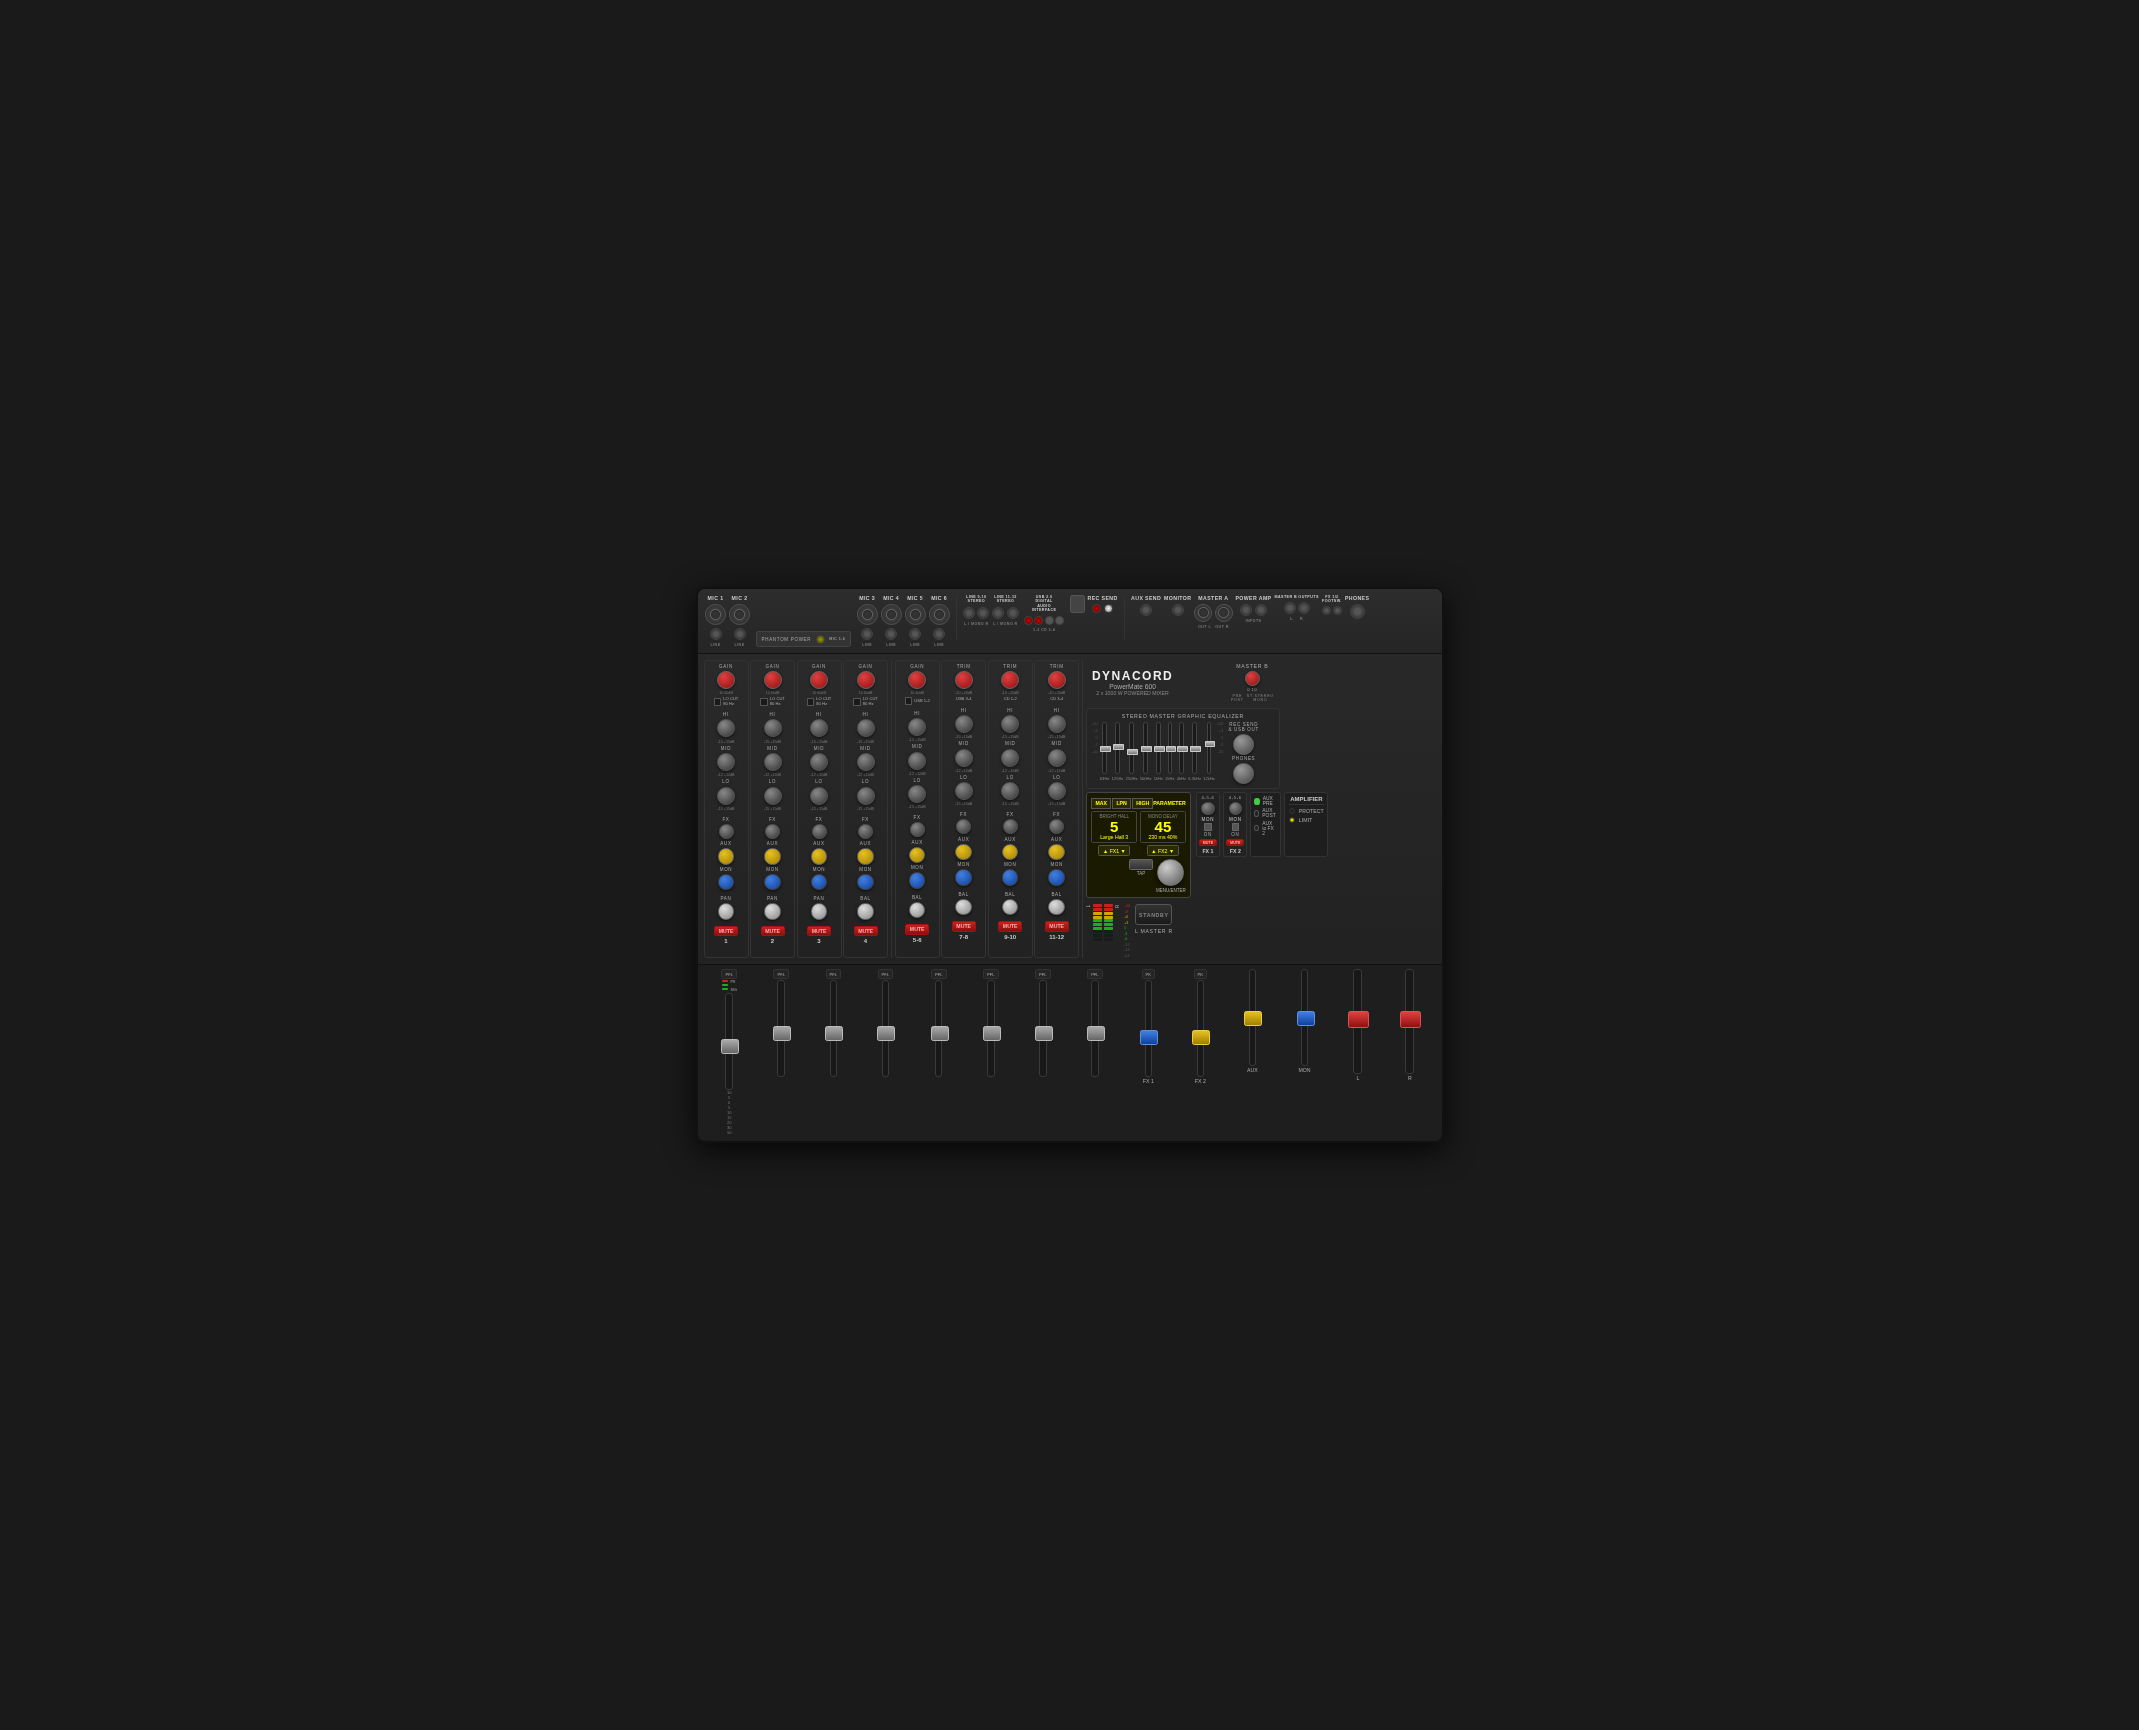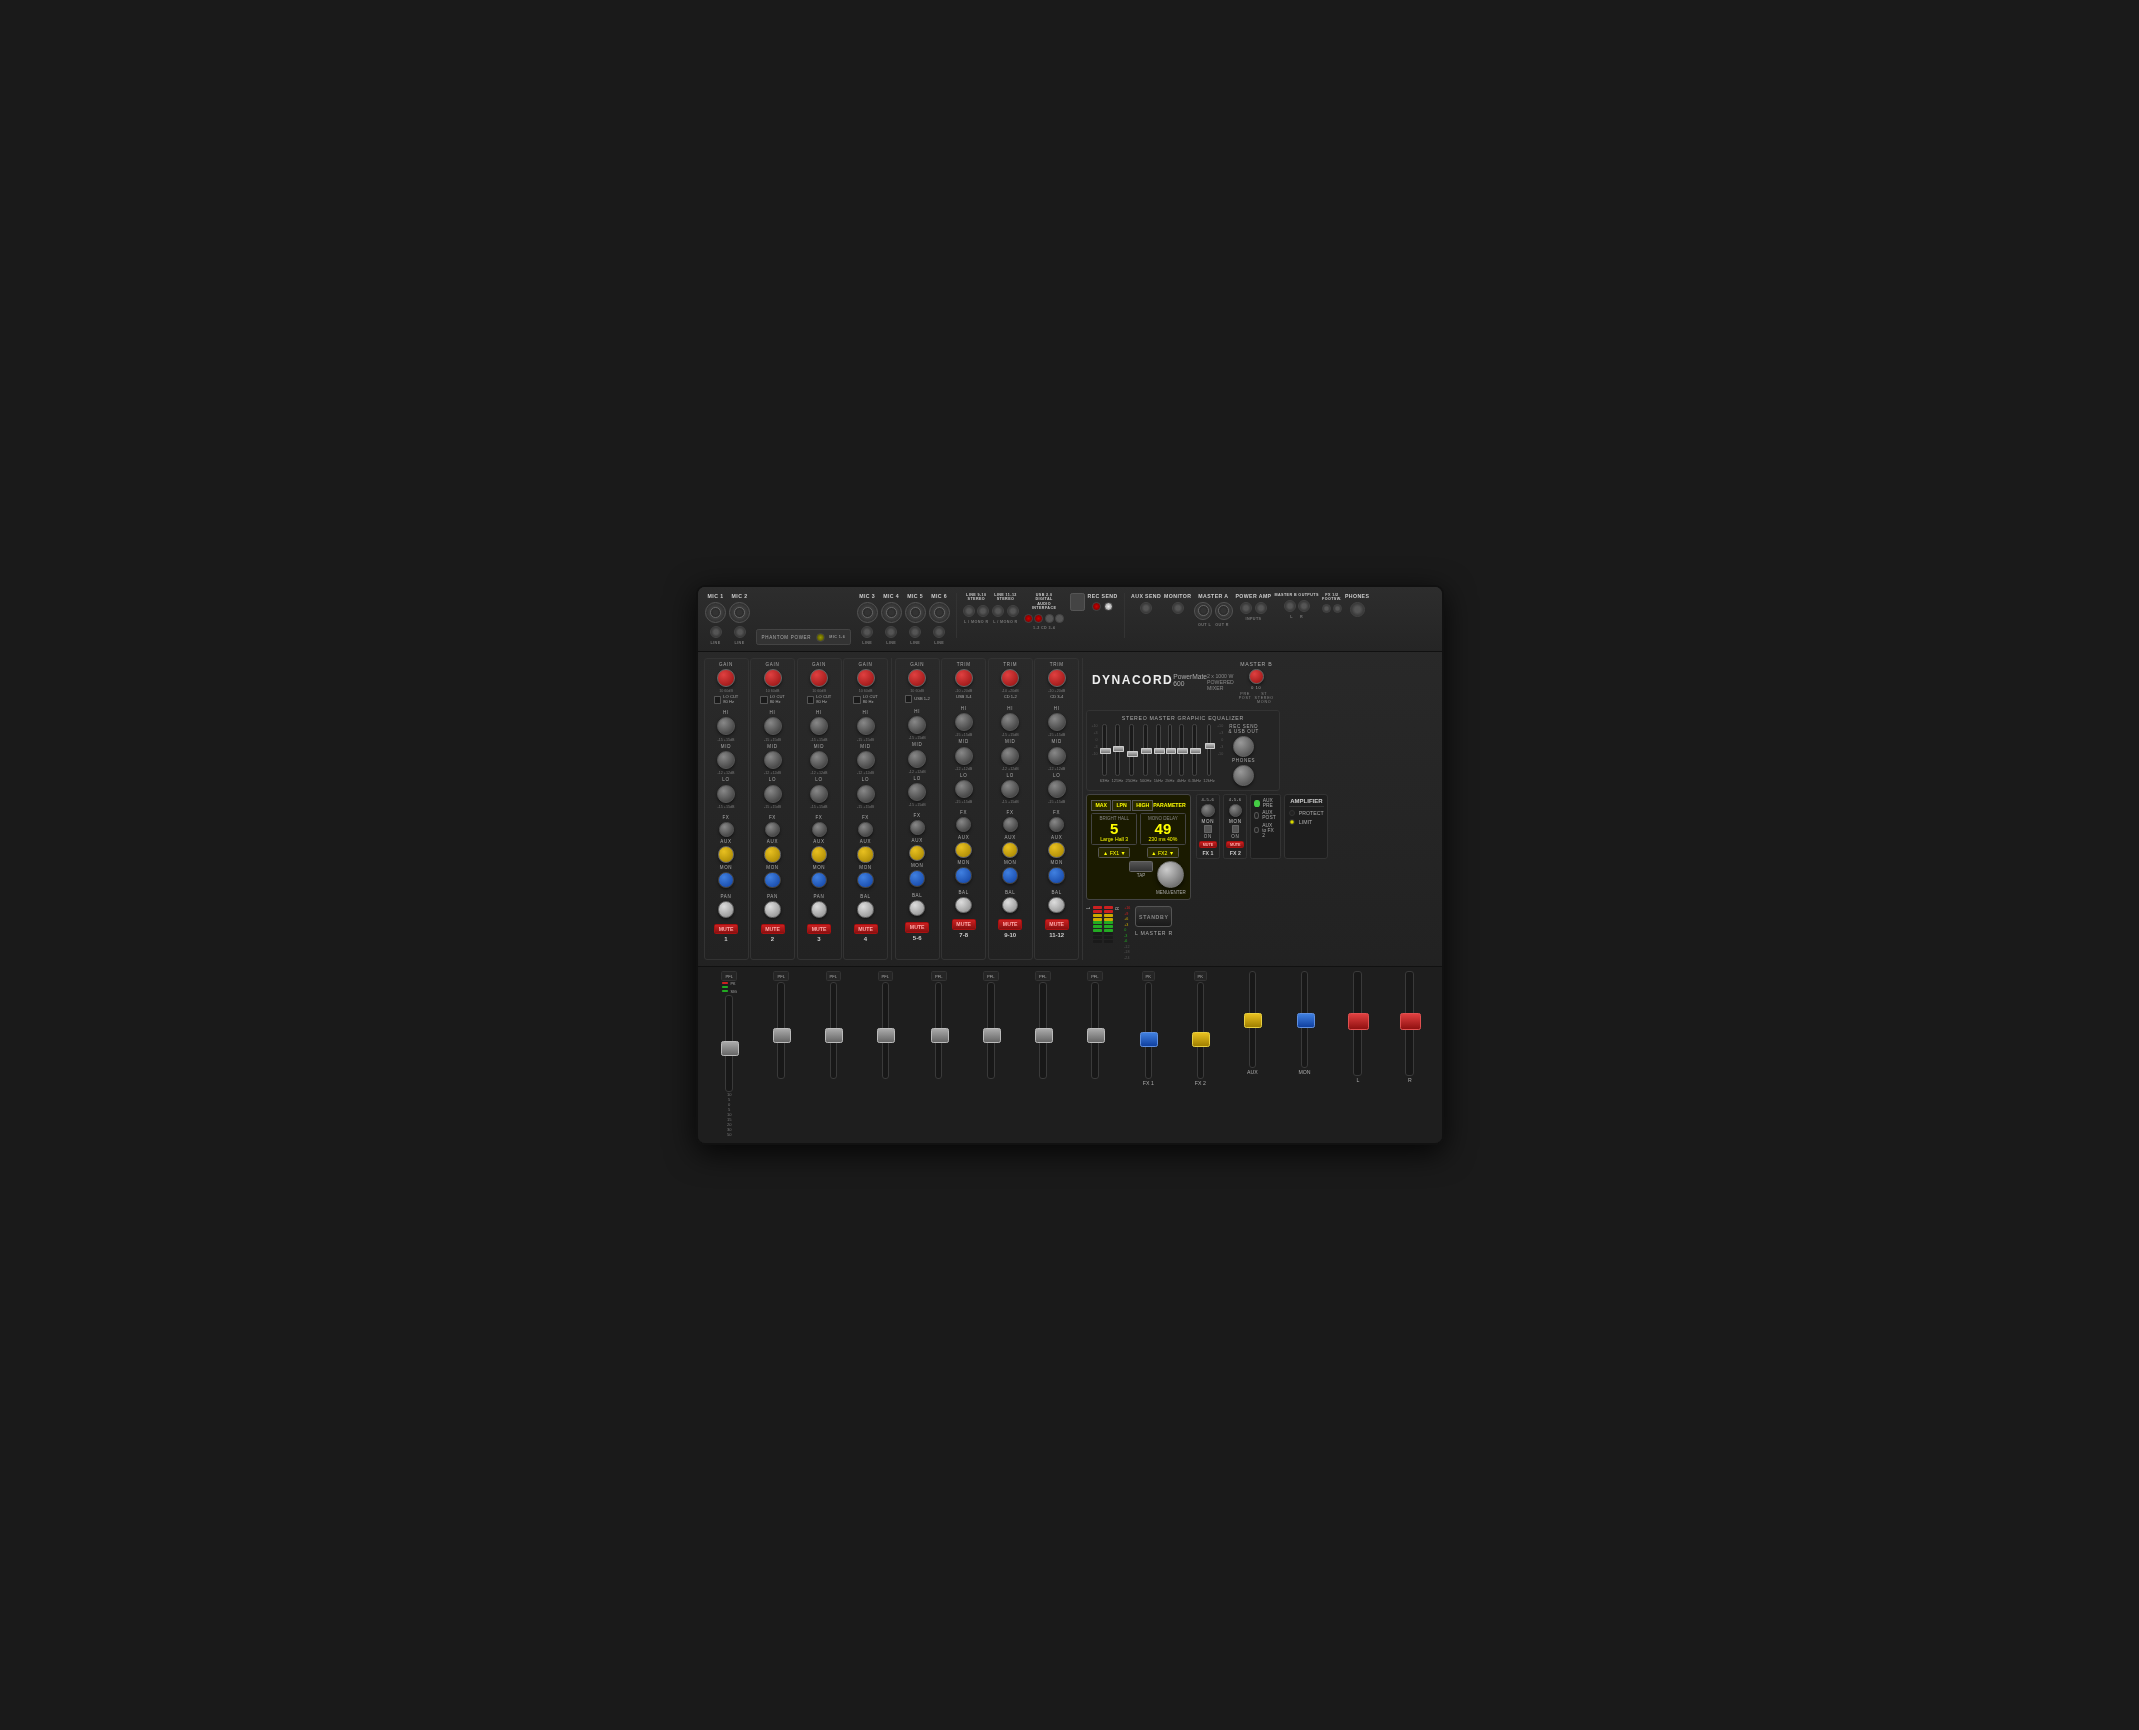--- a/index.html
+++ b/index.html
@@ -912,21 +912,21 @@
         </div>
         <div class="channel-name">11-12</div>
       </div>
     </div>
 
     <div style="width:0.7px;background:#333;align-self:stretch;"></div>
 
     <div class="right-section">
 
       <div class="brand-area">
-        <div style="display:flex;flex-direction:row;">
+        <div style="display:flex;flex-direction:column;text-align:center;">
           <div class="brand-logo" style="font-size:12px;color:#eee;letter-spacing:1.5px;">DYNACORD</div>
           <div class="brand-sub" style="font-size:6.7px;color:#aaa;">PowerMate 600</div>
           <div class="brand-sub" style="font-size:5.2px;color:#888;">2 x 1000 W POWERED MIXER</div>
         </div>
 
         <div style="display:flex;flex-direction:column;align-items:center;gap:2.2px;">
           <div class="section-label" style="color:#aaa;font-size:5.2px;">MASTER B</div>
           <div style="display:flex;gap:3px;align-items:center;">
             <div style="display:flex;flex-direction:column;align-items:center;gap:1.5px;">
               <div class="knob-red" style="width:15px;height:15px;"></div>
@@ -1046,21 +1046,21 @@
           </div>
 
           <div style="display:flex;gap:3px;margin-bottom:2.2px;">
             <div class="fx-box">
               <div class="fx-box-label">BRIGHT HALL</div>
               <div class="fx-box-value">5</div>
               <div class="fx-box-name">Large Hall 3</div>
             </div>
             <div class="fx-box">
               <div class="fx-box-label">MONO DELAY</div>
-              <div class="fx-box-value">49</div>
+              <div class="fx-box-value">45</div>
               <div class="fx-box-name">230 ms 40%</div>
             </div>
           </div>
 
           <div style="display:flex;gap:2.2px;justify-content:space-around;">
             <div class="fx-nav-btn">▲ <span>FX1</span> ▼</div>
             <div class="fx-nav-btn">▲ <span>FX2</span> ▼</div>
           </div>
 
           <div style="display:flex;gap:3px;margin-top:3px;justify-content:flex-end;">

